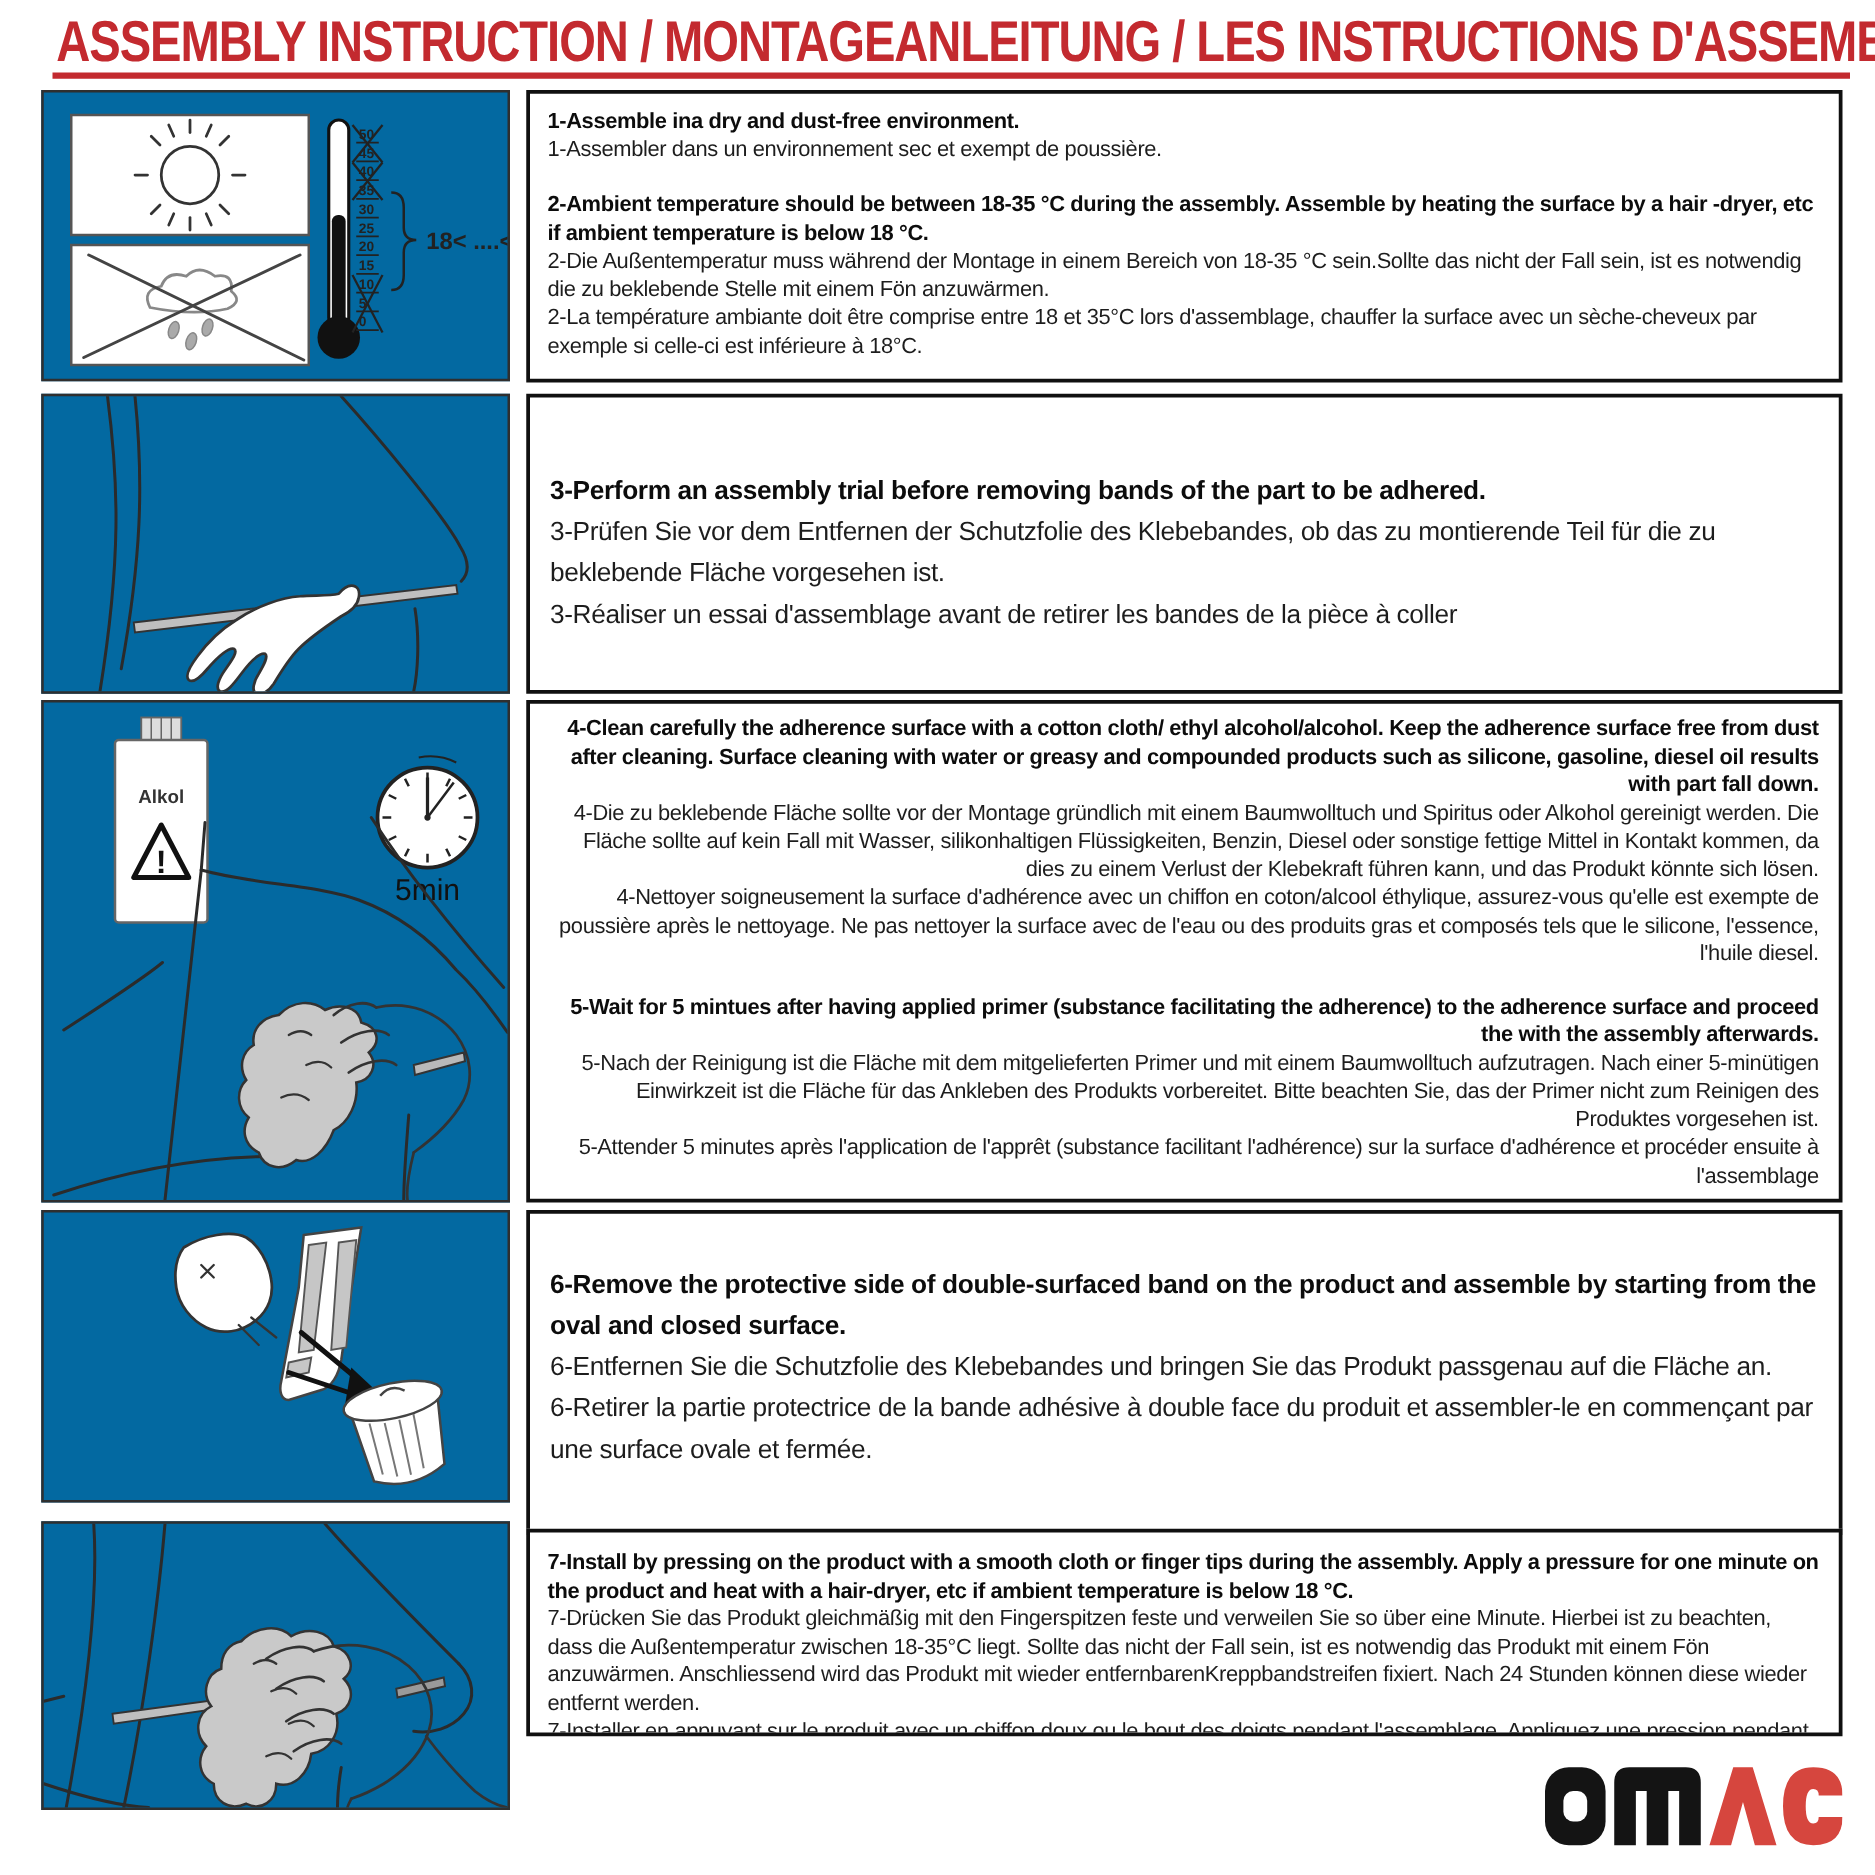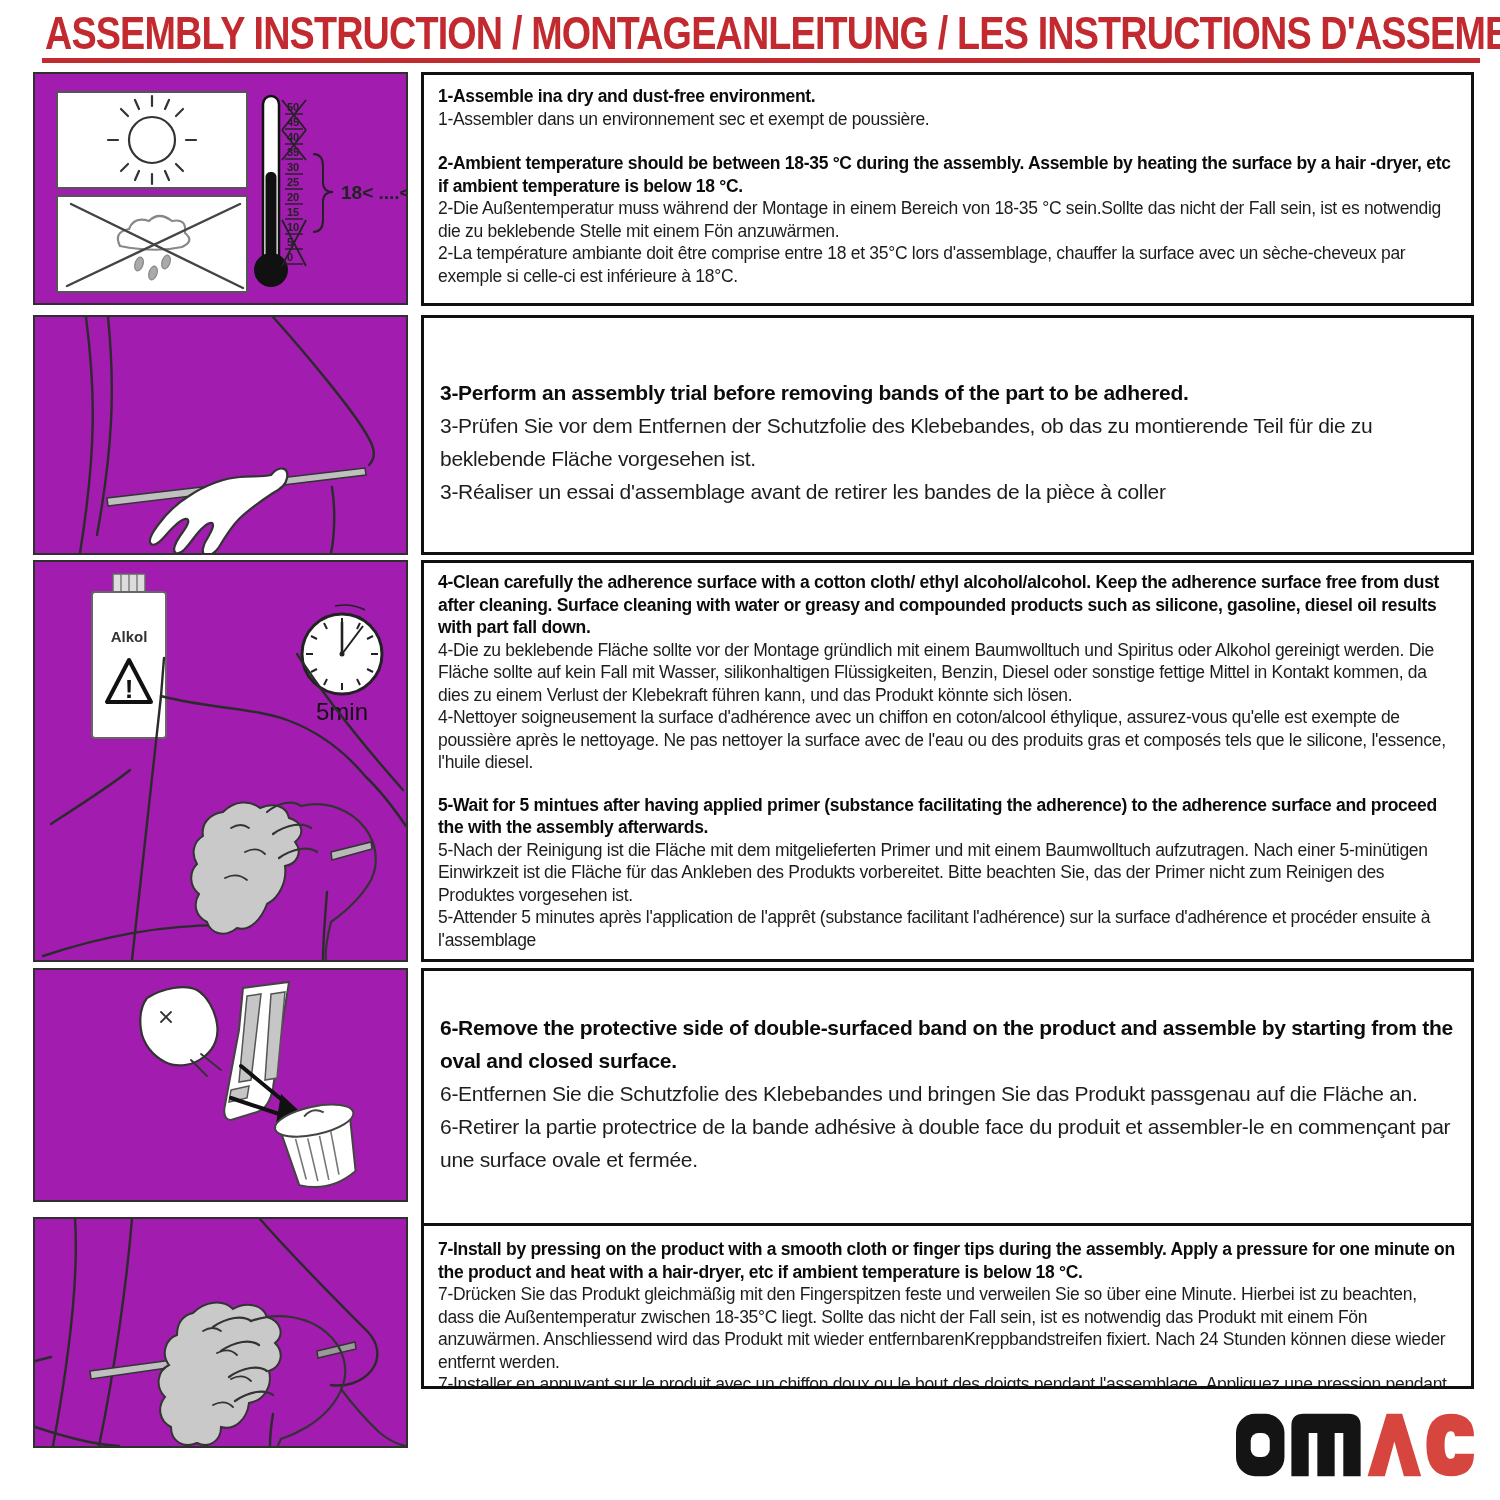--- a/index.html
+++ b/index.html
@@ -1,32 +1,32 @@
 <!DOCTYPE html>
 <html><head>
 <meta charset="utf-8">
 <style>
   html,body{margin:0;padding:0;background:#ffffff;}
   .page{position:relative;width:1500px;height:1500px;background:#ffffff;overflow:hidden;
         font-family:"Liberation Sans", sans-serif;}
   .title{position:absolute;left:45px;top:6px;font-size:46px;font-weight:700;color:#c32a2f;
          white-space:nowrap;letter-spacing:-1px;transform:scaleX(0.82);transform-origin:left top;}
   .title-rule{position:absolute;left:42px;top:58px;width:1438px;height:5px;background:#c32a2f;}
-  .img-box{position:absolute;left:33px;width:375px;border:2px solid #2f2f2f;background:#a21caf;box-sizing:border-box;}
+  .img-box{position:absolute;left:33px;width:375px;border:2px solid #2f2f2f;background:#0369a1;box-sizing:border-box;}
   .text-box{position:absolute;left:421px;width:1053px;border:3px solid #101010;background:#fff;box-sizing:border-box;overflow:hidden;}
   .tb-inner{box-sizing:border-box;height:100%;}
   .para{margin:0;letter-spacing:-0.3px;}
   .para.bold{font-weight:700;color:#0c0c0c;}
   .para.normal{font-weight:400;color:#1d1d1d;}
   .para.gap{height:22px;}
   .fs-sm{font-size:17.5px;line-height:22.5px;}
   .fs-lg{font-size:21px;line-height:33px;}
   .pad-1{padding:10px 16px 0 14px;}
   .pad-2{padding:58px 18px 0 16px;}
-  .pad-3{padding:8px 16px 0 14px;}
+  .pad-3{padding:8px 16px 0 14px;text-align:right;}
   .pad-4{padding:40px 18px 0 16px;}
   .pad-5{padding:12px 16px 0 14px;}
   .pad-3 .para.gap{height:20px;}
   .logo-cover{position:absolute;left:1228px;top:1406px;width:264px;height:94px;background:#ffffff;}
   .logo{position:absolute;left:1236px;top:1412px;width:238px;height:66px;}
   svg text{font-family:"Liberation Sans", sans-serif;}
 </style>
 </head>
 <body>
 

